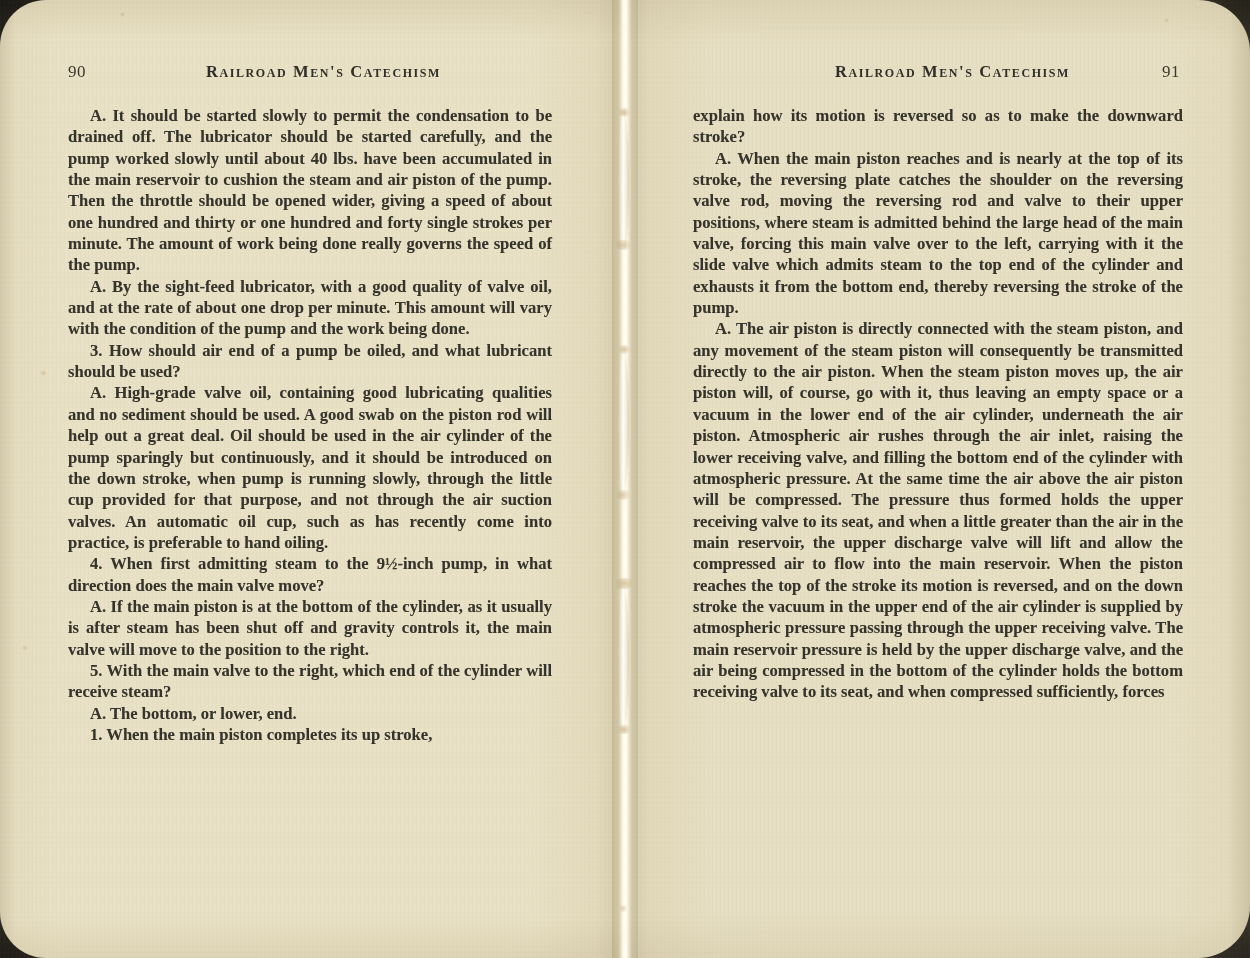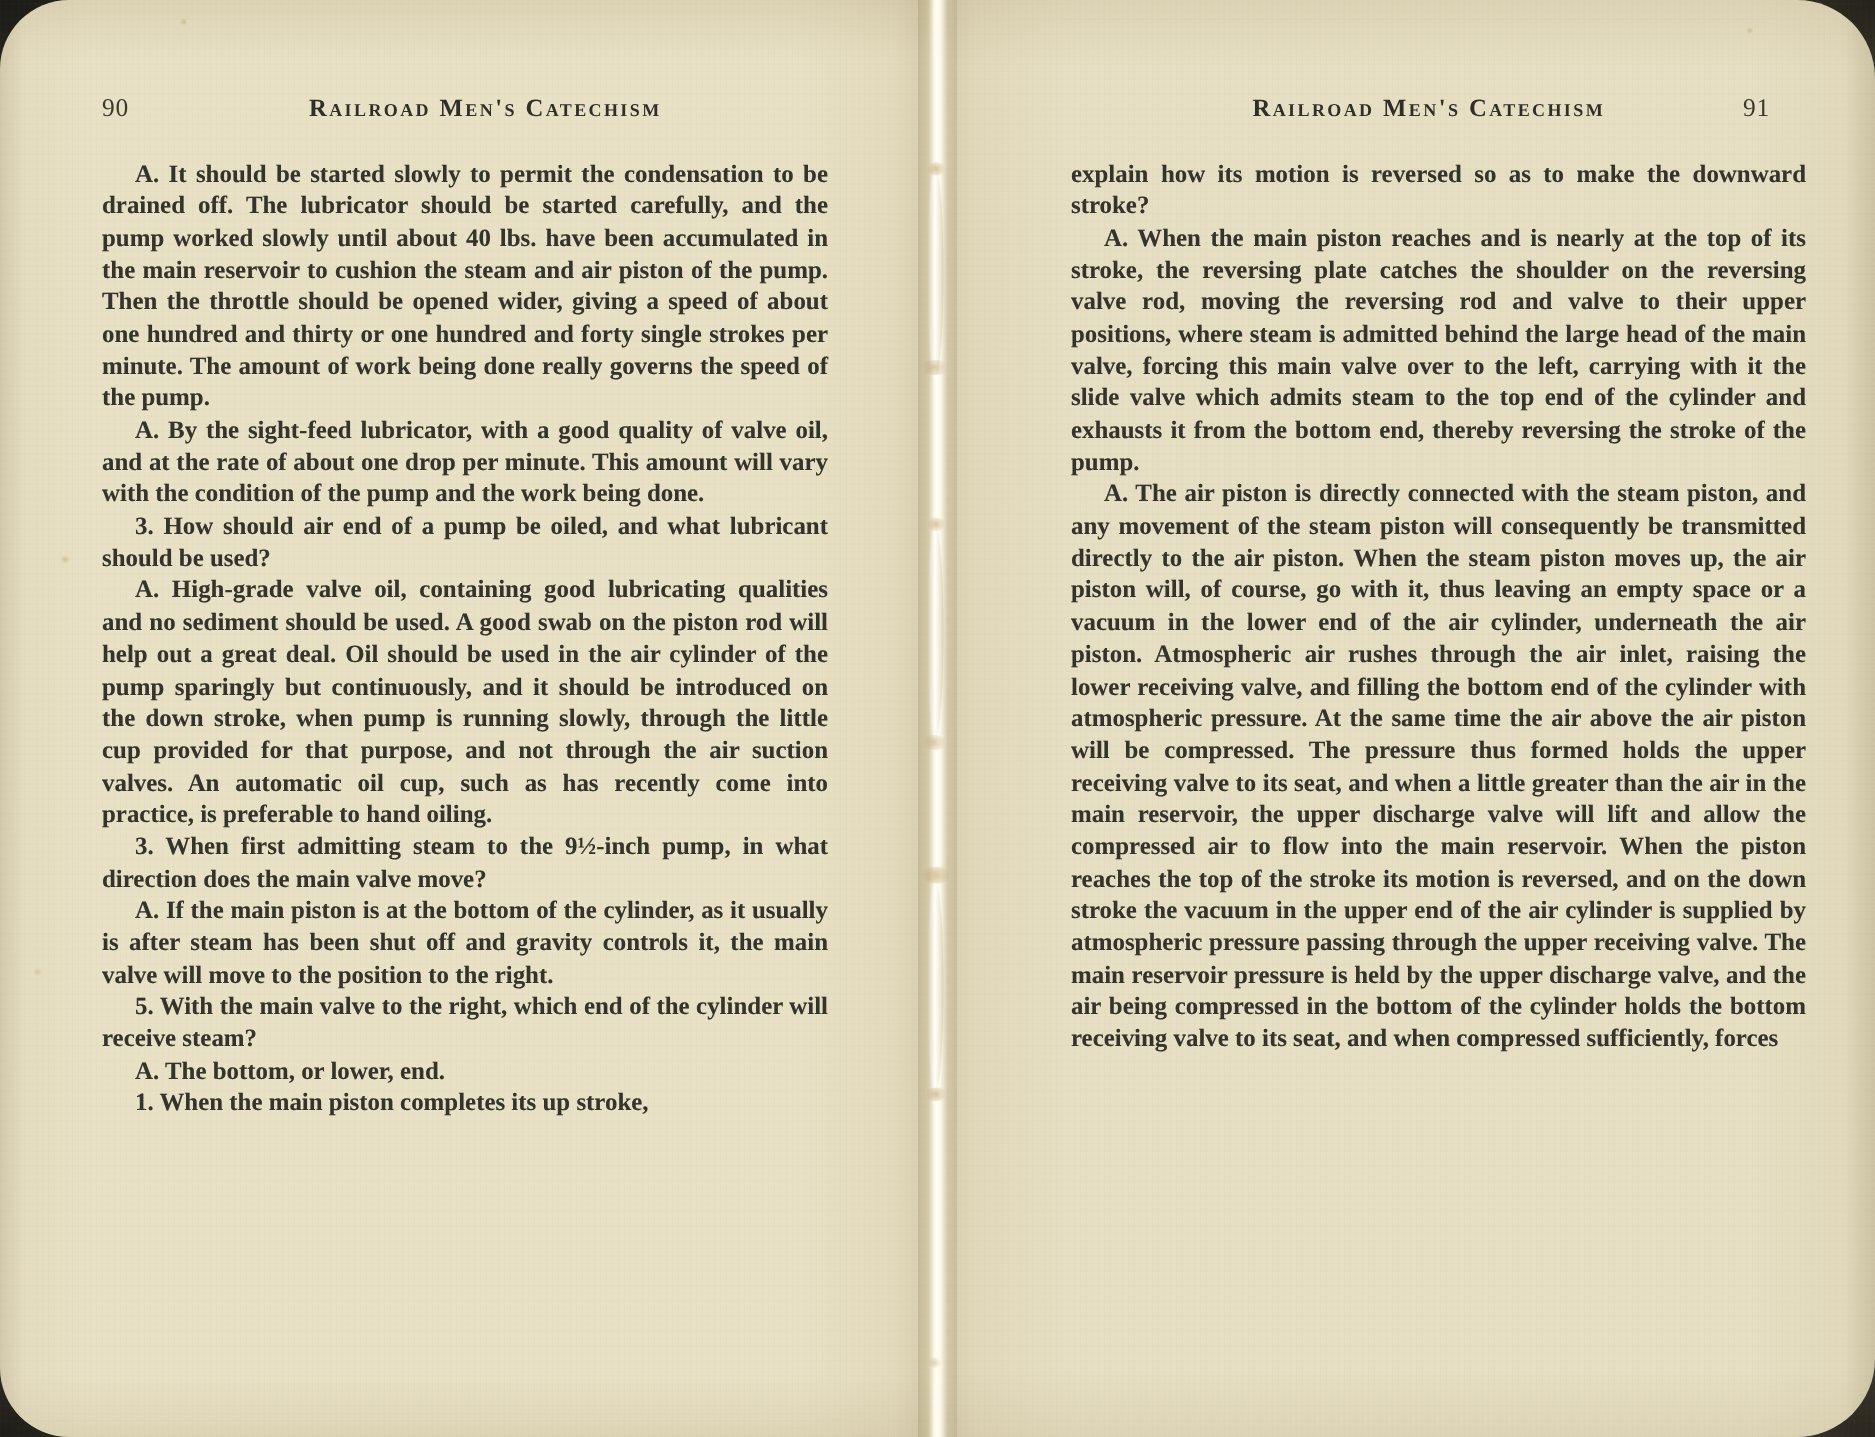--- a/index.html
+++ b/index.html
@@ -137,21 +137,21 @@
     position: absolute;
     top: 105px;
     color: #35342c;
     font-size: 16.6px;
     line-height: 21.35px;
     text-align: justify;
     text-justify: inter-word;
     hyphens: none;
   }
   .verso .column { left: 68px; width: 484px; }
-  .recto .column { left: 90px; width: 490px; }
+  .recto .column { left: 69px; width: 490px; }
 
   .column p {
     margin: 0;
     text-indent: 22px;
     font-weight: bold;
   }
   .column p.cont { text-indent: 0; }
 
   
   .column { text-shadow: 0 0 .35px rgba(53,52,44,.30); }
@@ -170,21 +170,21 @@
       <span class="folio">90</span>
       <span class="head-title">Railroad Men's Catechism</span>
       <span class="folio" style="visibility:hidden">90</span>
     </div>
 
     <div class="column">
       <p>A.  It should be started slowly to permit the condensation to be drained off.  The lubricator should be started carefully, and the pump worked slowly until about 40 lbs. have been accumulated in the main reservoir to cushion the steam and air piston of the pump.  Then the throttle should be opened wider, giving a speed of about one hundred and thirty or one hundred and forty single strokes per minute.  The amount of work being done really governs the speed of the pump.</p>
       <p>A.  By the sight-feed lubricator, with a good quality of valve oil, and at the rate of about one drop per minute.  This amount will vary with the condition of the pump and the work being done.</p>
       <p>3.  How should air end of a pump be oiled, and what lubricant should be used?</p>
       <p>A.  High-grade valve oil, containing good lubricating qualities and no sediment should be used.  A good swab on the piston rod will help out a great deal.  Oil should be used in the air cylinder of the pump sparingly but continuously, and it should be introduced on the down stroke, when pump is running slowly, through the little cup provided for that purpose, and not through the air suction valves.  An automatic oil cup, such as has recently come into practice, is preferable to hand oiling.</p>
-      <p>3.  When first admitting steam to the 9½-inch pump, in what direction does the main valve move?</p>
+      <p>4.  When first admitting steam to the 9½-inch pump, in what direction does the main valve move?</p>
       <p>A.  If the main piston is at the bottom of the cylinder, as it usually is after steam has been shut off and gravity controls it, the main valve will move to the position to the right.</p>
       <p>5.  With the main valve to the right, which end of the cylinder will receive steam?</p>
       <p>A.  The bottom, or lower, end.</p>
       <p>1.  When the main piston completes its up stroke,</p>
     </div>
 
     <div class="foxing" style="left:40px;  top:370px; width:7px;  height:6px;  opacity:.55"></div>
     <div class="foxing" style="left:22px;  top:645px; width:6px;  height:6px;  opacity:.45"></div>
     <div class="foxing" style="left:120px; top:12px;  width:5px;  height:5px;  opacity:.60"></div>
   </div>

